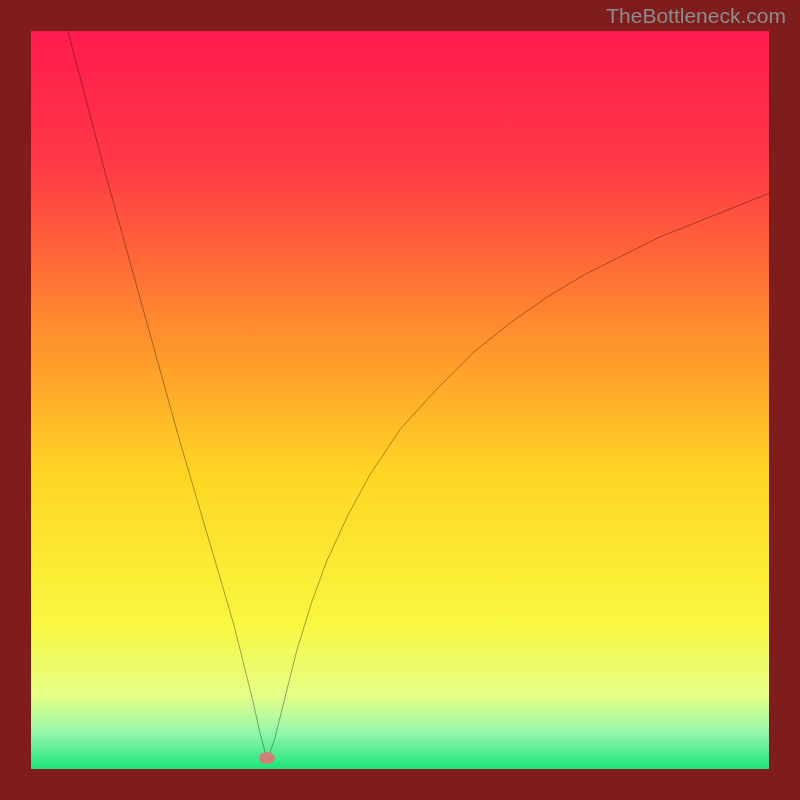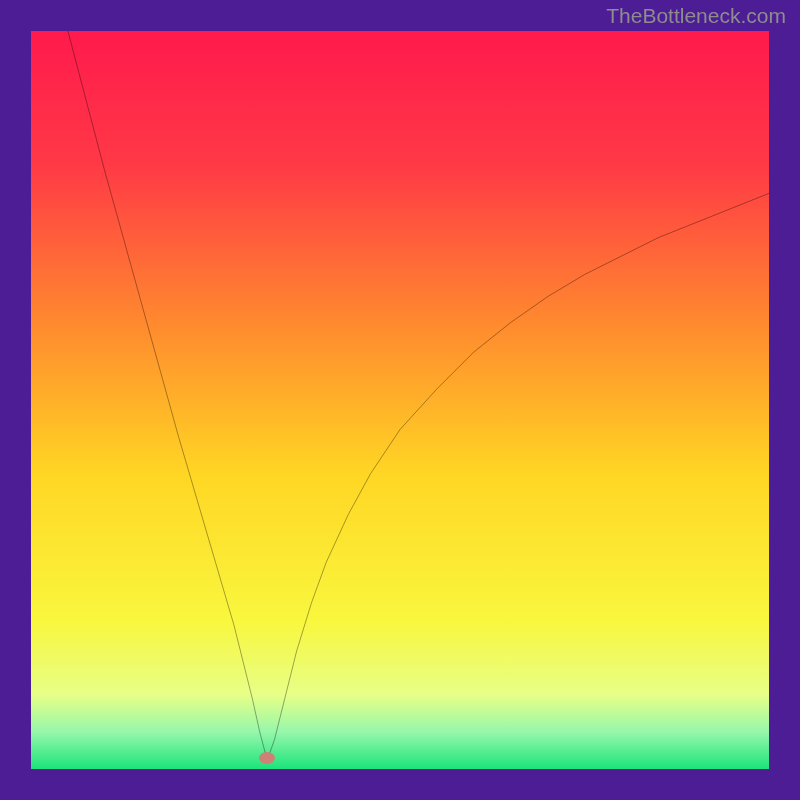--- a/index.html
+++ b/index.html
@@ -7,21 +7,21 @@
     padding: 0;
     width: 800px;
     height: 800px;
     background: #000000;
     overflow: hidden;
     font-family: Arial, Helvetica, sans-serif;
   }
   .outer {
     width: 800px;
     height: 800px;
-    background: #4c1d95;
+    background: #7f1d1d;
     position: relative;
   }
   .plot-area {
     position: absolute;
     left: 31px;
     top: 31px;
     width: 738px;
     height: 738px;
     overflow: hidden;
   }

